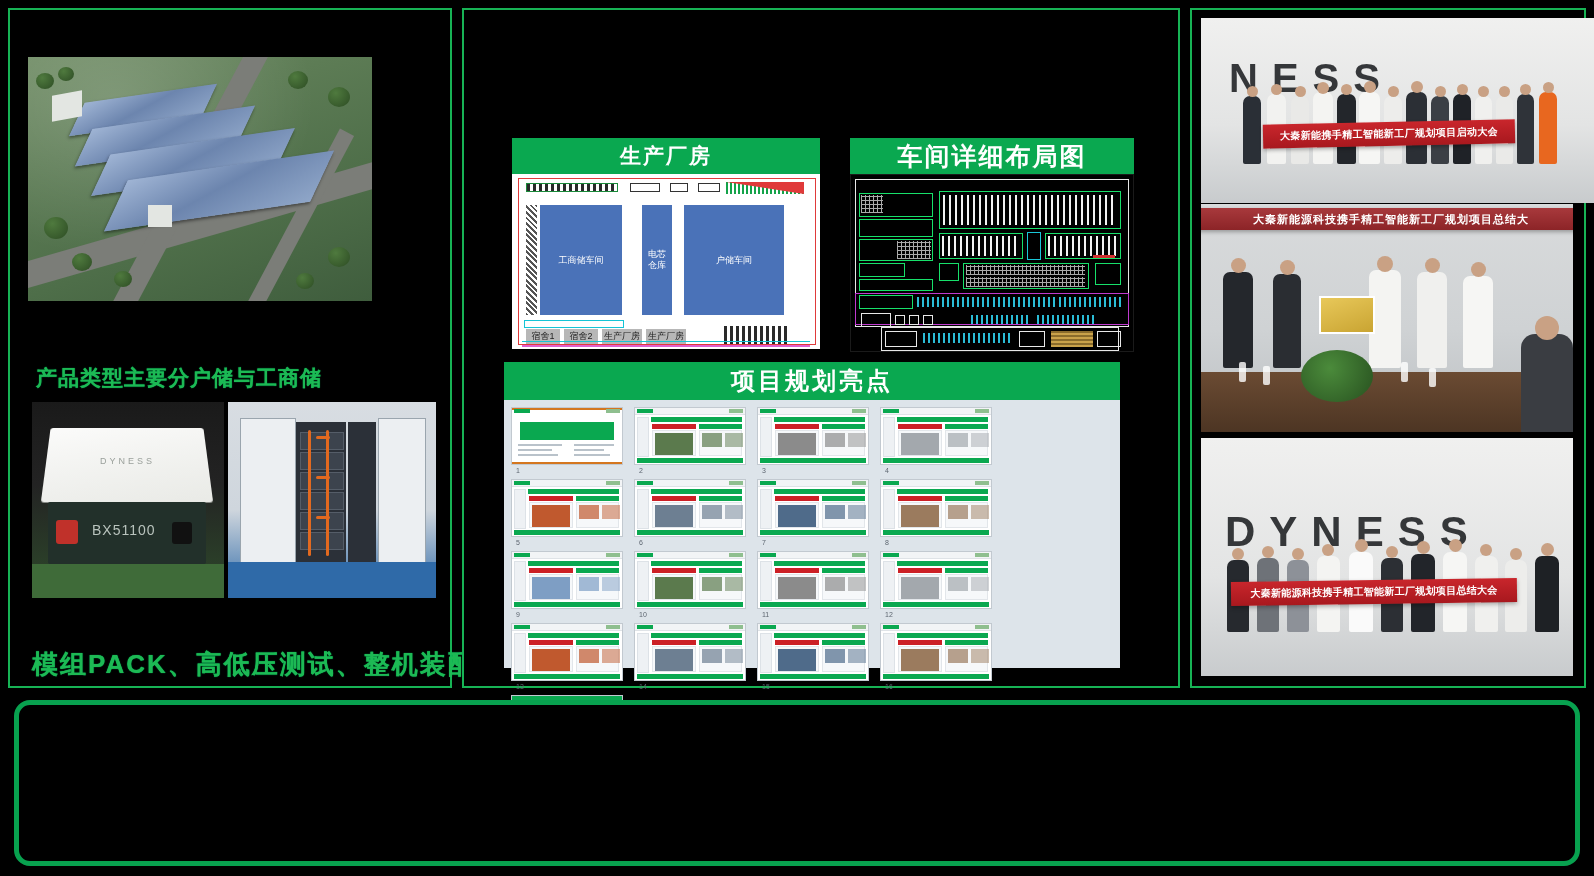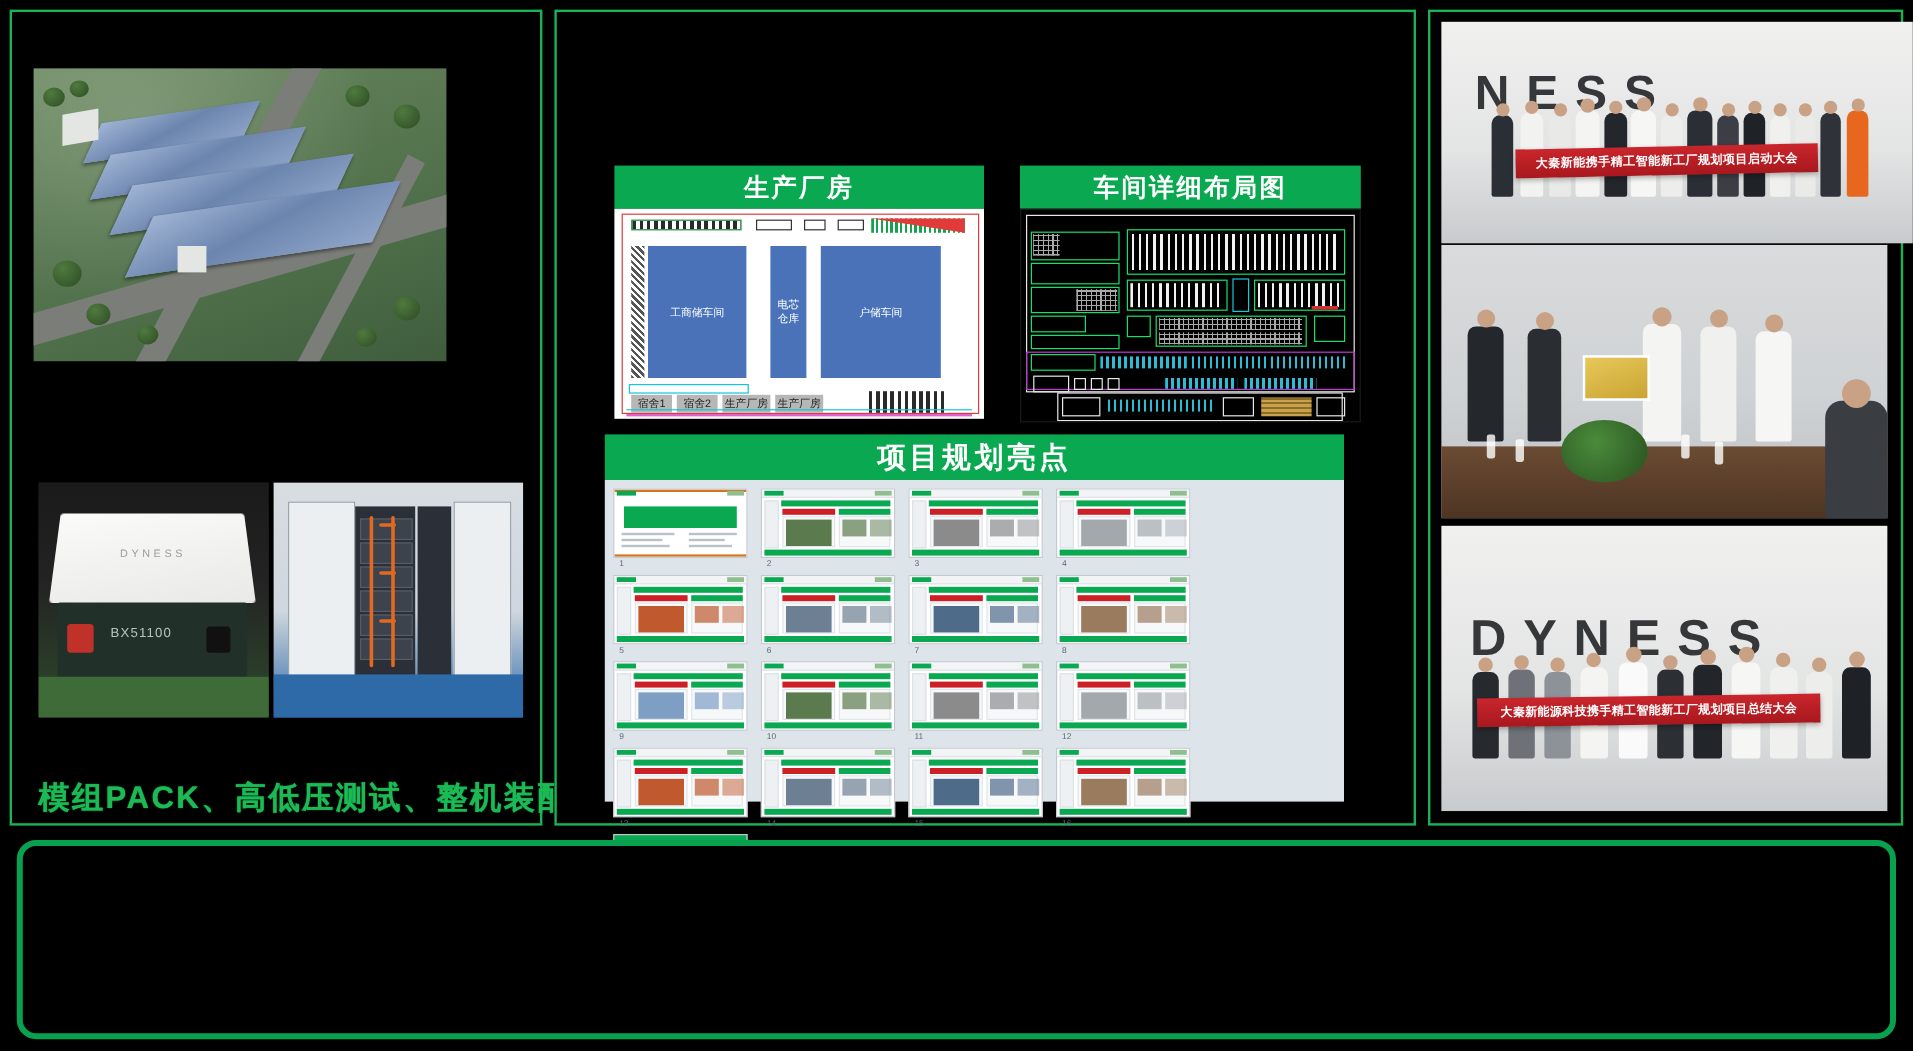--- a/index.html
+++ b/index.html
@@ -48,21 +48,21 @@
   .ph-batt{
     left:22px;top:392px;width:192px;height:196px;
     background:linear-gradient(180deg,#1a1a1a 0%,#232323 42%,#2e4a2b 100%);
   }
   .ph-batt .lid{position:absolute;left:14px;top:22px;width:162px;height:78px;
     background:linear-gradient(170deg,#fbfbfa,#e9eae6);
     transform:perspective(200px) rotateX(18deg);border-radius:3px;}
   .ph-batt .face{position:absolute;left:16px;top:100px;width:158px;height:62px;background:#22302a;border-radius:2px;}
   .ph-batt .term{position:absolute;left:24px;top:118px;width:22px;height:24px;background:#c0312a;border-radius:3px;}
   .ph-batt .term2{position:absolute;left:140px;top:120px;width:20px;height:22px;background:#111;border-radius:3px;}
-  .ph-batt .txt{position:absolute;left:60px;top:120px;color:#b9c3bd;font-size:11px;letter-spacing:1px;text-align:right;}
+  .ph-batt .txt{position:absolute;left:60px;top:120px;color:#b9c3bd;font-size:14px;letter-spacing:1px;text-align:right;}
   .ph-batt .brand{position:absolute;left:68px;top:54px;color:#9aa09b;font-size:9px;letter-spacing:3px;}
   .ph-batt .floor{position:absolute;left:0;bottom:0;width:100%;height:34px;background:#3f6b39;}
 
   .ph-cab{
     left:218px;top:392px;width:208px;height:196px;
     background:linear-gradient(180deg,#d8dde2 0%,#cfd6dd 55%,#2f6aa8 100%);
   }
   .ph-cab .door{position:absolute;background:#eceff2;border:1px solid #9aa5ae;}
   .ph-cab .inner{position:absolute;background:#2b3038;}
   .ph-cab .wire{position:absolute;background:#e2691f;border-radius:2px;}
@@ -73,21 +73,21 @@
   .card{position:absolute;}
   .card-title{
     background:#0aa850;color:#fff;text-align:center;font-weight:bold;
     display:flex;align-items:center;justify-content:center;box-sizing:border-box;
   }
   .site-card{left:512px;top:138px;width:308px;}
   .site-card .card-title{height:36px;font-size:21px;letter-spacing:2px;}
   .site-img{width:308px;height:175px;background:#fff;position:relative;overflow:hidden;box-sizing:border-box;}
 
   .shop-card{left:850px;top:138px;width:284px;}
-  .shop-card .card-title{height:36px;font-size:21px;letter-spacing:2px;}
+  .shop-card .card-title{height:36px;font-size:25px;letter-spacing:2px;}
   .shop-img{width:284px;height:178px;background:#000;position:relative;overflow:hidden;box-sizing:border-box;border:1px solid #1a1a1a;}
 
   .hl-card{left:504px;top:362px;width:616px;}
   .hl-card .card-title{height:38px;font-size:24px;letter-spacing:3px;}
   .hl-grid{
     width:616px;height:268px;background:#dde4ea;box-sizing:border-box;
     padding:7px 0 0 7px;display:flex;flex-wrap:wrap;align-content:flex-start;
   }
   .thumb-wrap{width:119px;margin:0 4px 4px 0;}
   .thumb{
@@ -186,20 +186,21 @@
       <div class="tree" style="left:30px;top:10px;width:16px;height:14px;"></div>
       <div class="tree" style="left:260px;top:14px;width:20px;height:18px;"></div>
       <div class="tree" style="left:300px;top:30px;width:22px;height:20px;"></div>
       <div class="tree" style="left:16px;top:160px;width:24px;height:22px;"></div>
       <div class="tree" style="left:44px;top:196px;width:20px;height:18px;"></div>
       <div class="tree" style="left:86px;top:214px;width:18px;height:16px;"></div>
       <div class="tree" style="left:300px;top:190px;width:22px;height:20px;"></div>
       <div class="tree" style="left:268px;top:216px;width:18px;height:16px;"></div>
     </div>
 
+    <div class="lbl-green lbl-products">产品类型主要分户储与工商储</div>
 
     <div class="photo ph-batt">
       <div class="lid"></div>
       <div class="brand">DYNESS</div>
       <div class="face"></div>
       <div class="term"></div>
       <div class="term2"></div>
       <div class="txt">BX51100</div>
       <div class="floor"></div>
     </div>
@@ -640,20 +641,21 @@
     <div class="head" style="left:298px;top:68px;width:11px;height:11px;"></div>
     <div class="person" style="left:316px;top:76px;width:17px;height:70px;background:#2f3339;"></div>
     <div class="head" style="left:319px;top:66px;width:11px;height:11px;"></div>
     <div class="person" style="left:338px;top:74px;width:18px;height:72px;background:#e8671f;"></div>
     <div class="head" style="left:342px;top:64px;width:11px;height:11px;"></div>
     <div class="banner" style="left:62px;top:104px;width:252px;height:24px;font-size:10px;letter-spacing:0.4px;transform:rotate(-1.2deg);">大秦新能携手精工智能新工厂规划项目启动大会</div>
   </div>
 
   <div class="rphoto rp2">
     <div class="room dark"></div>
+    <div class="banner" style="left:-10px;top:4px;width:400px;height:22px;font-size:11px;letter-spacing:1px;background:linear-gradient(180deg,#a8393c,#8c2427);">大秦新能源科技携手精工智能新工厂规划项目总结大</div>
     <div class="person" style="left:22px;top:68px;width:30px;height:96px;background:#24272c;"></div>
     <div class="head" style="left:30px;top:54px;width:15px;height:15px;"></div>
     <div class="person" style="left:72px;top:70px;width:28px;height:94px;background:#2a2d32;"></div>
     <div class="head" style="left:79px;top:56px;width:15px;height:15px;"></div>
     <div class="person" style="left:168px;top:66px;width:32px;height:98px;background:#f4f4f2;"></div>
     <div class="head" style="left:176px;top:52px;width:16px;height:16px;"></div>
     <div class="person" style="left:216px;top:68px;width:30px;height:96px;background:#f0f0ee;"></div>
     <div class="head" style="left:224px;top:54px;width:15px;height:15px;"></div>
     <div class="person" style="left:262px;top:72px;width:30px;height:92px;background:#f6f6f4;"></div>
     <div class="head" style="left:270px;top:58px;width:15px;height:15px;"></div>

